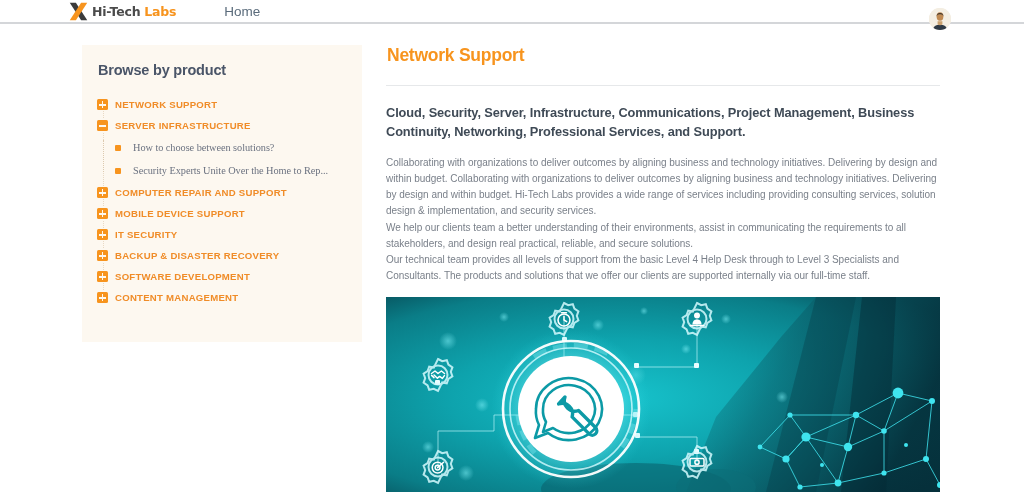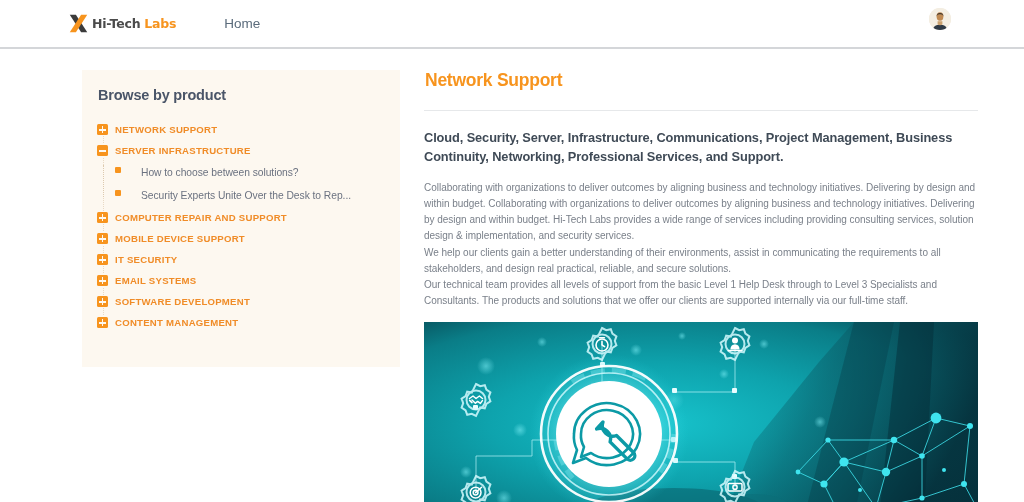--- a/index.html
+++ b/index.html
@@ -9,21 +9,21 @@
     width: 1024px; height: 502px;
     overflow: hidden;
     background: #ffffff;
     font-family: "Liberation Sans", sans-serif;
     -webkit-font-smoothing: antialiased;
   }
 
   
   .header {
     position: relative;
-    height: 49px;
+    height: 24px;
     background: #ffffff;
     border-bottom: 2px solid #d4d6d9;
     display: flex;
     align-items: center;
   }
   .logo-wrap {
     display: flex;
     align-items: center;
     margin-left: 68px;
     gap: 3px;
@@ -86,21 +86,21 @@
 
   
   .page {
     display: flex;
     align-items: flex-start;
     padding-top: 21px;
   }
 
   
   .sidebar {
-    width: 318px;
+    width: 280px;
     margin-left: 82px;
     background: #fdf8f0;
     padding: 17px 36px 34px 15px;
     flex: none;
   }
   .sidebar-title {
     font-size: 14.5px;
     font-weight: 700;
     color: #4a5568;
     margin: 0 0 16px 1px;
@@ -163,24 +163,25 @@
   .children::before {
     content: "";
     position: absolute;
     left: 1px;
     top: 4px;
     bottom: 10px;
     border-left: 1px dotted #dcc9ae;
   }
   .child {
     display: flex;
-    align-items: flex-start;
-    gap: 20px;
+    align-items: center;
+    gap: 12px;
     padding: 6px 0;
     cursor: pointer;
+    font-family: Liberation Serif, serif;
   }
   .child-bullet {
     width: 6px; height: 6px;
     flex: none;
     background: #f7941e;
     border-radius: 1px;
   }
   .child-label {
     font-size: 10.3px;
     color: #6b7280;
@@ -279,58 +280,58 @@
           <span class="expander"></span>
           <span class="node-label">SERVER INFRASTRUCTURE</span>
         </div>
         <div class="children">
           <div class="child">
             <span class="child-bullet"></span>
             <span class="child-label">How to choose between solutions?</span>
           </div>
           <div class="child">
             <span class="child-bullet"></span>
-            <span class="child-label">Security Experts Unite Over the Desk to Rep...</span>
+            <span class="child-label">Security Experts Unite Over the Home to Rep...</span>
           </div>
         </div>
         <div class="node">
           <span class="expander plus"></span>
           <span class="node-label">COMPUTER REPAIR AND SUPPORT</span>
         </div>
         <div class="node">
           <span class="expander plus"></span>
           <span class="node-label">MOBILE DEVICE SUPPORT</span>
         </div>
         <div class="node">
           <span class="expander plus"></span>
           <span class="node-label">IT SECURITY</span>
         </div>
         <div class="node">
           <span class="expander plus"></span>
-          <span class="node-label">EMAIL SYSTEMS</span>
+          <span class="node-label">BACKUP &amp; DISASTER RECOVERY</span>
         </div>
         <div class="node">
           <span class="expander plus"></span>
           <span class="node-label">SOFTWARE DEVELOPMENT</span>
         </div>
         <div class="node">
           <span class="expander plus"></span>
           <span class="node-label">CONTENT MANAGEMENT</span>
         </div>
       </div>
   </aside>
 
   <main class="main">
     <h1 class="main-title">Network Support</h1>
     <div class="divider"></div>
     <p class="lead">Cloud, Security, Server, Infrastructure, Communications, Project Management, Business Continuity, Networking, Professional Services, and Support.</p>
     <div class="body-text" id="paras">
         <p>Collaborating with organizations to deliver outcomes by aligning business and technology initiatives. Delivering by design and within budget. Collaborating with organizations to deliver outcomes by aligning business and technology initiatives. Delivering by design and within budget. Hi-Tech Labs provides a wide range of services including providing consulting services, solution design &amp; implementation, and security services.</p>
-        <p>We help our clients gain a better understanding of their environments, assist in communicating the requirements to all stakeholders, and design real practical, reliable, and secure solutions.</p>
-        <p>Our technical team provides all levels of support from the basic Level 1 Help Desk through to Level 3 Specialists and Consultants. The products and solutions that we offer our clients are supported internally via our full-time staff.</p>
+        <p>We help our clients team a better understanding of their environments, assist in communicating the requirements to all stakeholders, and design real practical, reliable, and secure solutions.</p>
+        <p>Our technical team provides all levels of support from the basic Level 4 Help Desk through to Level 3 Specialists and Consultants. The products and solutions that we offer our clients are supported internally via our full-time staff.</p>
       </div>
 
     <div class="hero">
       <svg viewBox="0 0 554 195" preserveAspectRatio="none">
         <defs>
           <radialGradient id="bg" cx="42%" cy="52%" r="72%">
             <stop offset="0%" stop-color="#17c3cc"></stop>
             <stop offset="42%" stop-color="#0ea3ad"></stop>
             <stop offset="78%" stop-color="#0a7d87"></stop>
             <stop offset="100%" stop-color="#074a55"></stop>

